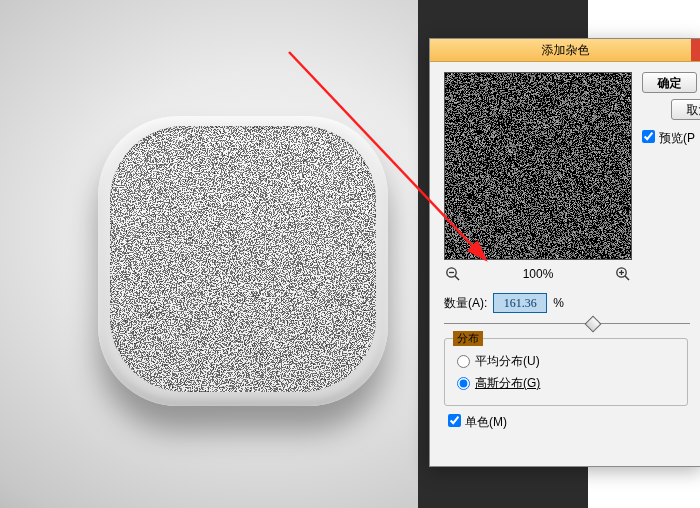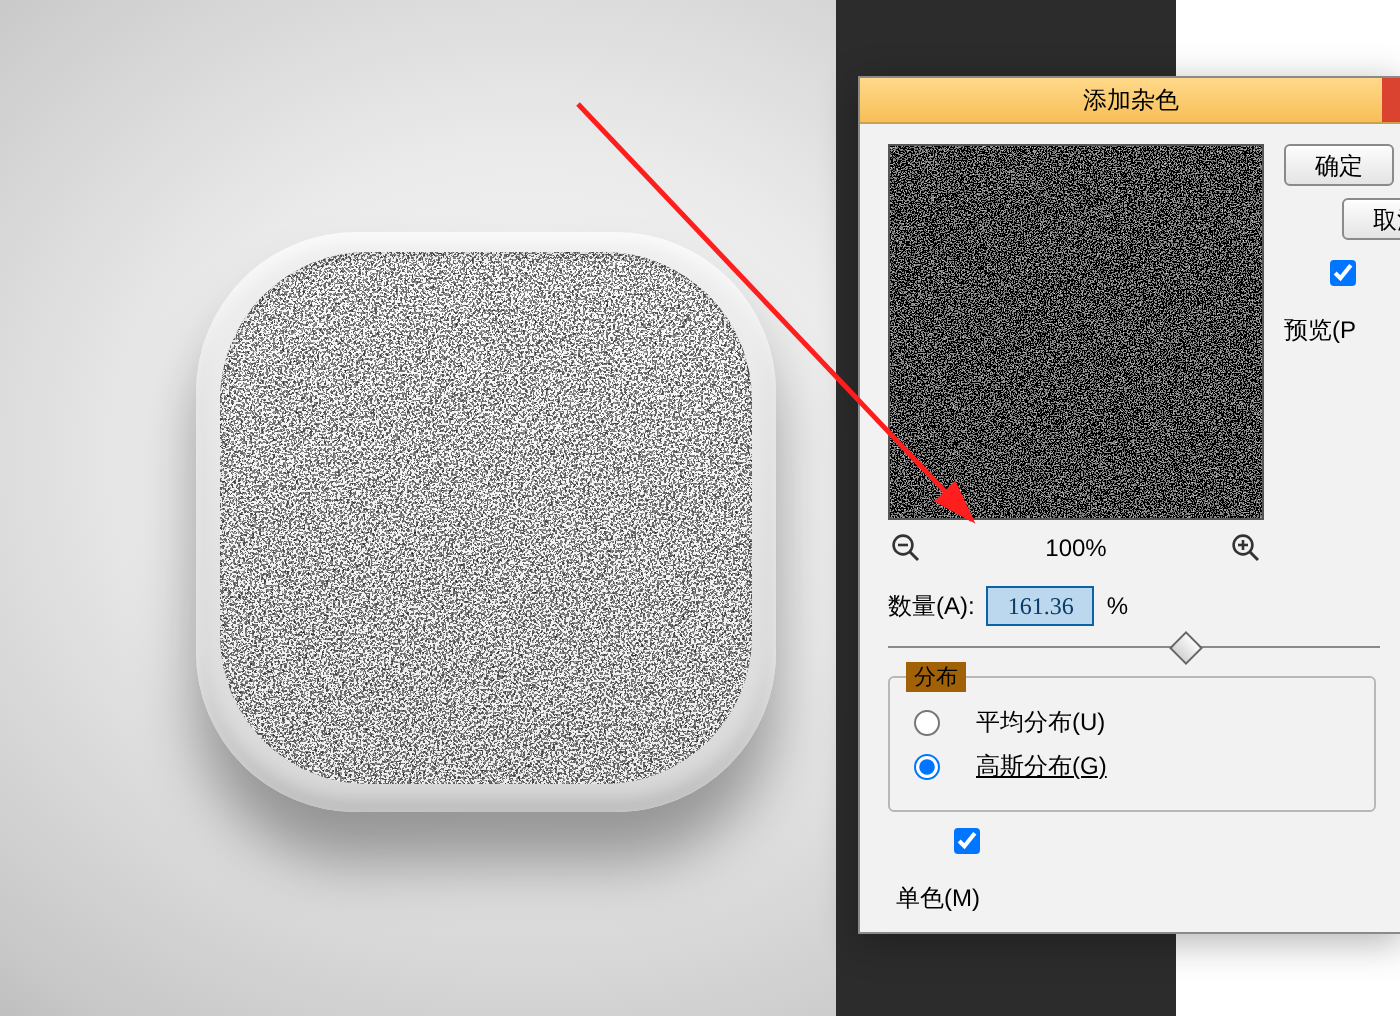--- a/index.html
+++ b/index.html
@@ -13,34 +13,34 @@
   .dialog{position:absolute;left:429px;top:38px;width:271px;height:427px;background:#f2f2f2;border:1px solid #8a8a8a;box-shadow:0 4px 18px rgba(0,0,0,.3);}
   .dlg-title{height:22px;line-height:22px;background:linear-gradient(#ffd98a,#f8be57);text-align:center;font-size:12px;position:relative;border-bottom:1px solid #c9a24b;}
   .dlg-close{position:absolute;right:0;top:0;width:10px;height:22px;background:#d9432f;}
   .dlg-body{position:relative;padding:10px 12px 12px 12px;height:393px;}
   .preview-box{position:absolute;left:14px;top:10px;width:186px;height:186px;border:1px solid #555;background:#000;}
   .preview-box svg{display:block;width:100%;height:100%;}
   .zoom-row{position:absolute;left:14px;top:202px;width:188px;height:20px;display:flex;align-items:center;justify-content:space-between;gap:40px;}
   .zoom-label{font-size:12px;}
   .zoom-btn{width:18px;height:18px;display:flex;align-items:center;justify-content:center;}
   .btn{position:absolute;width:55px;height:21px;background:linear-gradient(#fdfdfd,#e4e4e4);border:1px solid #8a8a8a;border-radius:3px;text-align:center;line-height:19px;font-size:12px;box-shadow:0 1px 0 #fff inset;}
-  .btn.ok{left:212px;top:10px;}
+  .btn.ok{left:212px;top:10px;font-weight:bold;}
   .btn.cancel{left:212px;top:37px;margin-left:29px;}
-  .chk-row{position:absolute;display:flex;align-items:flex-end;gap:14px;font-size:12px;flex-direction:column;}
+  .chk-row{position:absolute;display:flex;align-items:flex-start;gap:4px;font-size:12px;}
   .chk-preview{left:212px;top:68px;}
   .amount-row{position:absolute;left:14px;top:230px;width:250px;height:22px;display:flex;align-items:center;gap:6px;}
   .amount-label{font-size:12px;}
   .amount-input{width:52px;height:18px;border:1px solid #0a64a4;background:#bcd8ef;text-align:center;font-size:12px;font-family:Liberation Serif, serif;padding:0;color:#0a3a66;}
   .amount-unit{font-size:12px;}
   .slider-track{position:absolute;left:14px;top:256px;width:246px;height:12px;}
   .slider-line{position:absolute;left:0;right:0;top:5px;height:1px;background:#8a8a8a;}
   .slider-thumb{position:absolute;top:0;width:10px;height:10px;margin-left:-5px;border:1px solid #666;background:linear-gradient(#fafafa,#d4d4d4);transform:rotate(45deg);}
   .fieldset{position:absolute;left:14px;top:276px;width:242px;height:66px;border:1px solid #b8b8b8;border-radius:3px;}
   .fieldset-legend{position:absolute;left:8px;top:-8px;background:#a16207;padding:0 4px;font-size:11px;text-align:right;}
-  .radio-row{position:absolute;left:12px;display:flex;align-items:center;gap:18px;font-size:12px;}
+  .radio-row{position:absolute;left:12px;display:flex;align-items:center;gap:5px;font-size:12px;}
   .radio-row.r1{top:14px;}
   .radio-row.r2{top:36px;text-decoration:underline;}
   .chk-mono{left:18px;top:352px;}
   input[type=checkbox],input[type=radio]{margin:0;width:13px;height:13px;}
   
   .arrow-svg{position:absolute;left:0;top:0;width:700px;height:508px;pointer-events:none;}
 </style>
 </head>
 <body>
 

